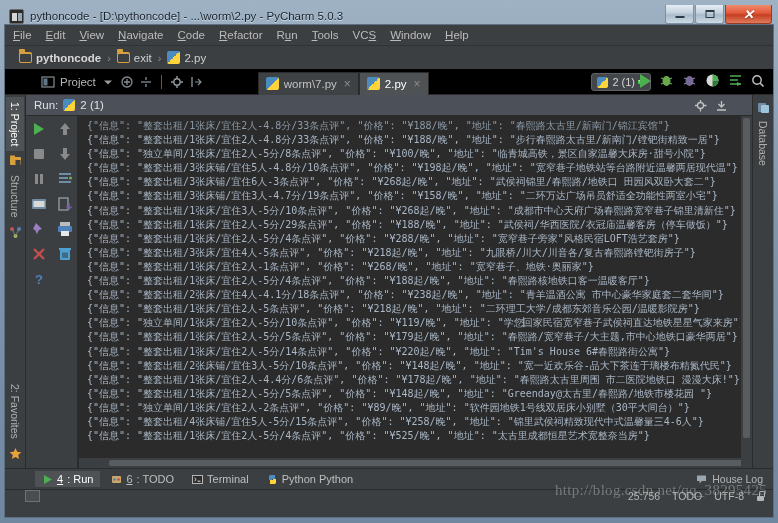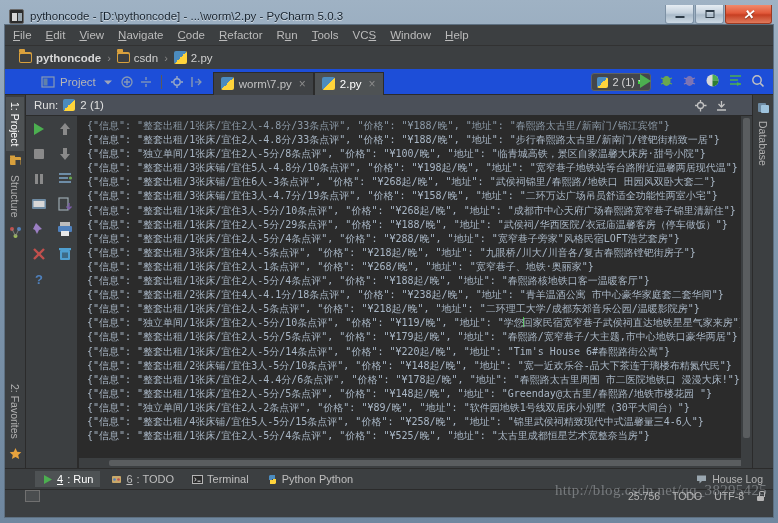--- a/index.html
+++ b/index.html
@@ -98,22 +98,22 @@
   .ico-folder::after {
     content:""; position:absolute; left:1px; top:2px; right:1px; bottom:1px;
     background:#3c3f41; border-radius:1px;
   }
   .ico-py {
     width: 13px; height: 13px; position: relative; flex: 0 0 auto; border-radius:2px;
     background: linear-gradient(135deg,#4b8bbe 0 50%,#ffd43b 50% 100%);
   }
   
   #toolbar-row {
-    height: 26px; background: #1d4ed8; display: flex; align-items: center;
-    flex: 0 0 auto; position: relative; border-bottom: 1px solid #2b2b2b;
+    height: 26px; background: #000000; display: flex; align-items: center;
+    flex: 0 0 auto; position: relative; border-bottom: 1px solid #2b2b2b; gap: 45px;
   }
   #left-toolbuttons { display: flex; align-items: center; gap: 5px; padding-left: 36px; }
   .tb-label { font-size: 11.5px; color: #b5b5b5; }
   .tb-ico { width: 14px; height: 14px; position: relative; cursor: pointer; opacity: .85; }
   .tb-sep { width: 1px; height: 14px; background: #5a5a5a; margin: 0 3px; }
   #editor-tabs { display: flex; align-items: flex-end; height: 26px; margin-left: 10px; }
   .etab {
     display: flex; align-items: center; gap: 5px; height: 23px;
     padding: 0 7px; font-size: 11.5px; color: #c2c2c2;
     background: #3f4245; border: 1px solid #2b2b2b; border-bottom: none;
@@ -291,21 +291,21 @@
     </div>
 
     <div id="navbar">
       <div class="crumb">
         <span class="ico-folder"></span>
         <span class="crumb-label">pythoncode</span>
       </div>
       <span class="crumb-sep">›</span>
       <div class="crumb">
         <span class="ico-folder"></span>
-        <span class="crumb-label plain">csdn</span>
+        <span class="crumb-label plain">exit</span>
       </div>
       <span class="crumb-sep">›</span>
       <div class="crumb">
         <span class="ico-py"></span>
         <span class="crumb-label plain">2.py</span>
       </div>
     </div>
 
     <div id="toolbar-row">
       <div id="left-toolbuttons">

